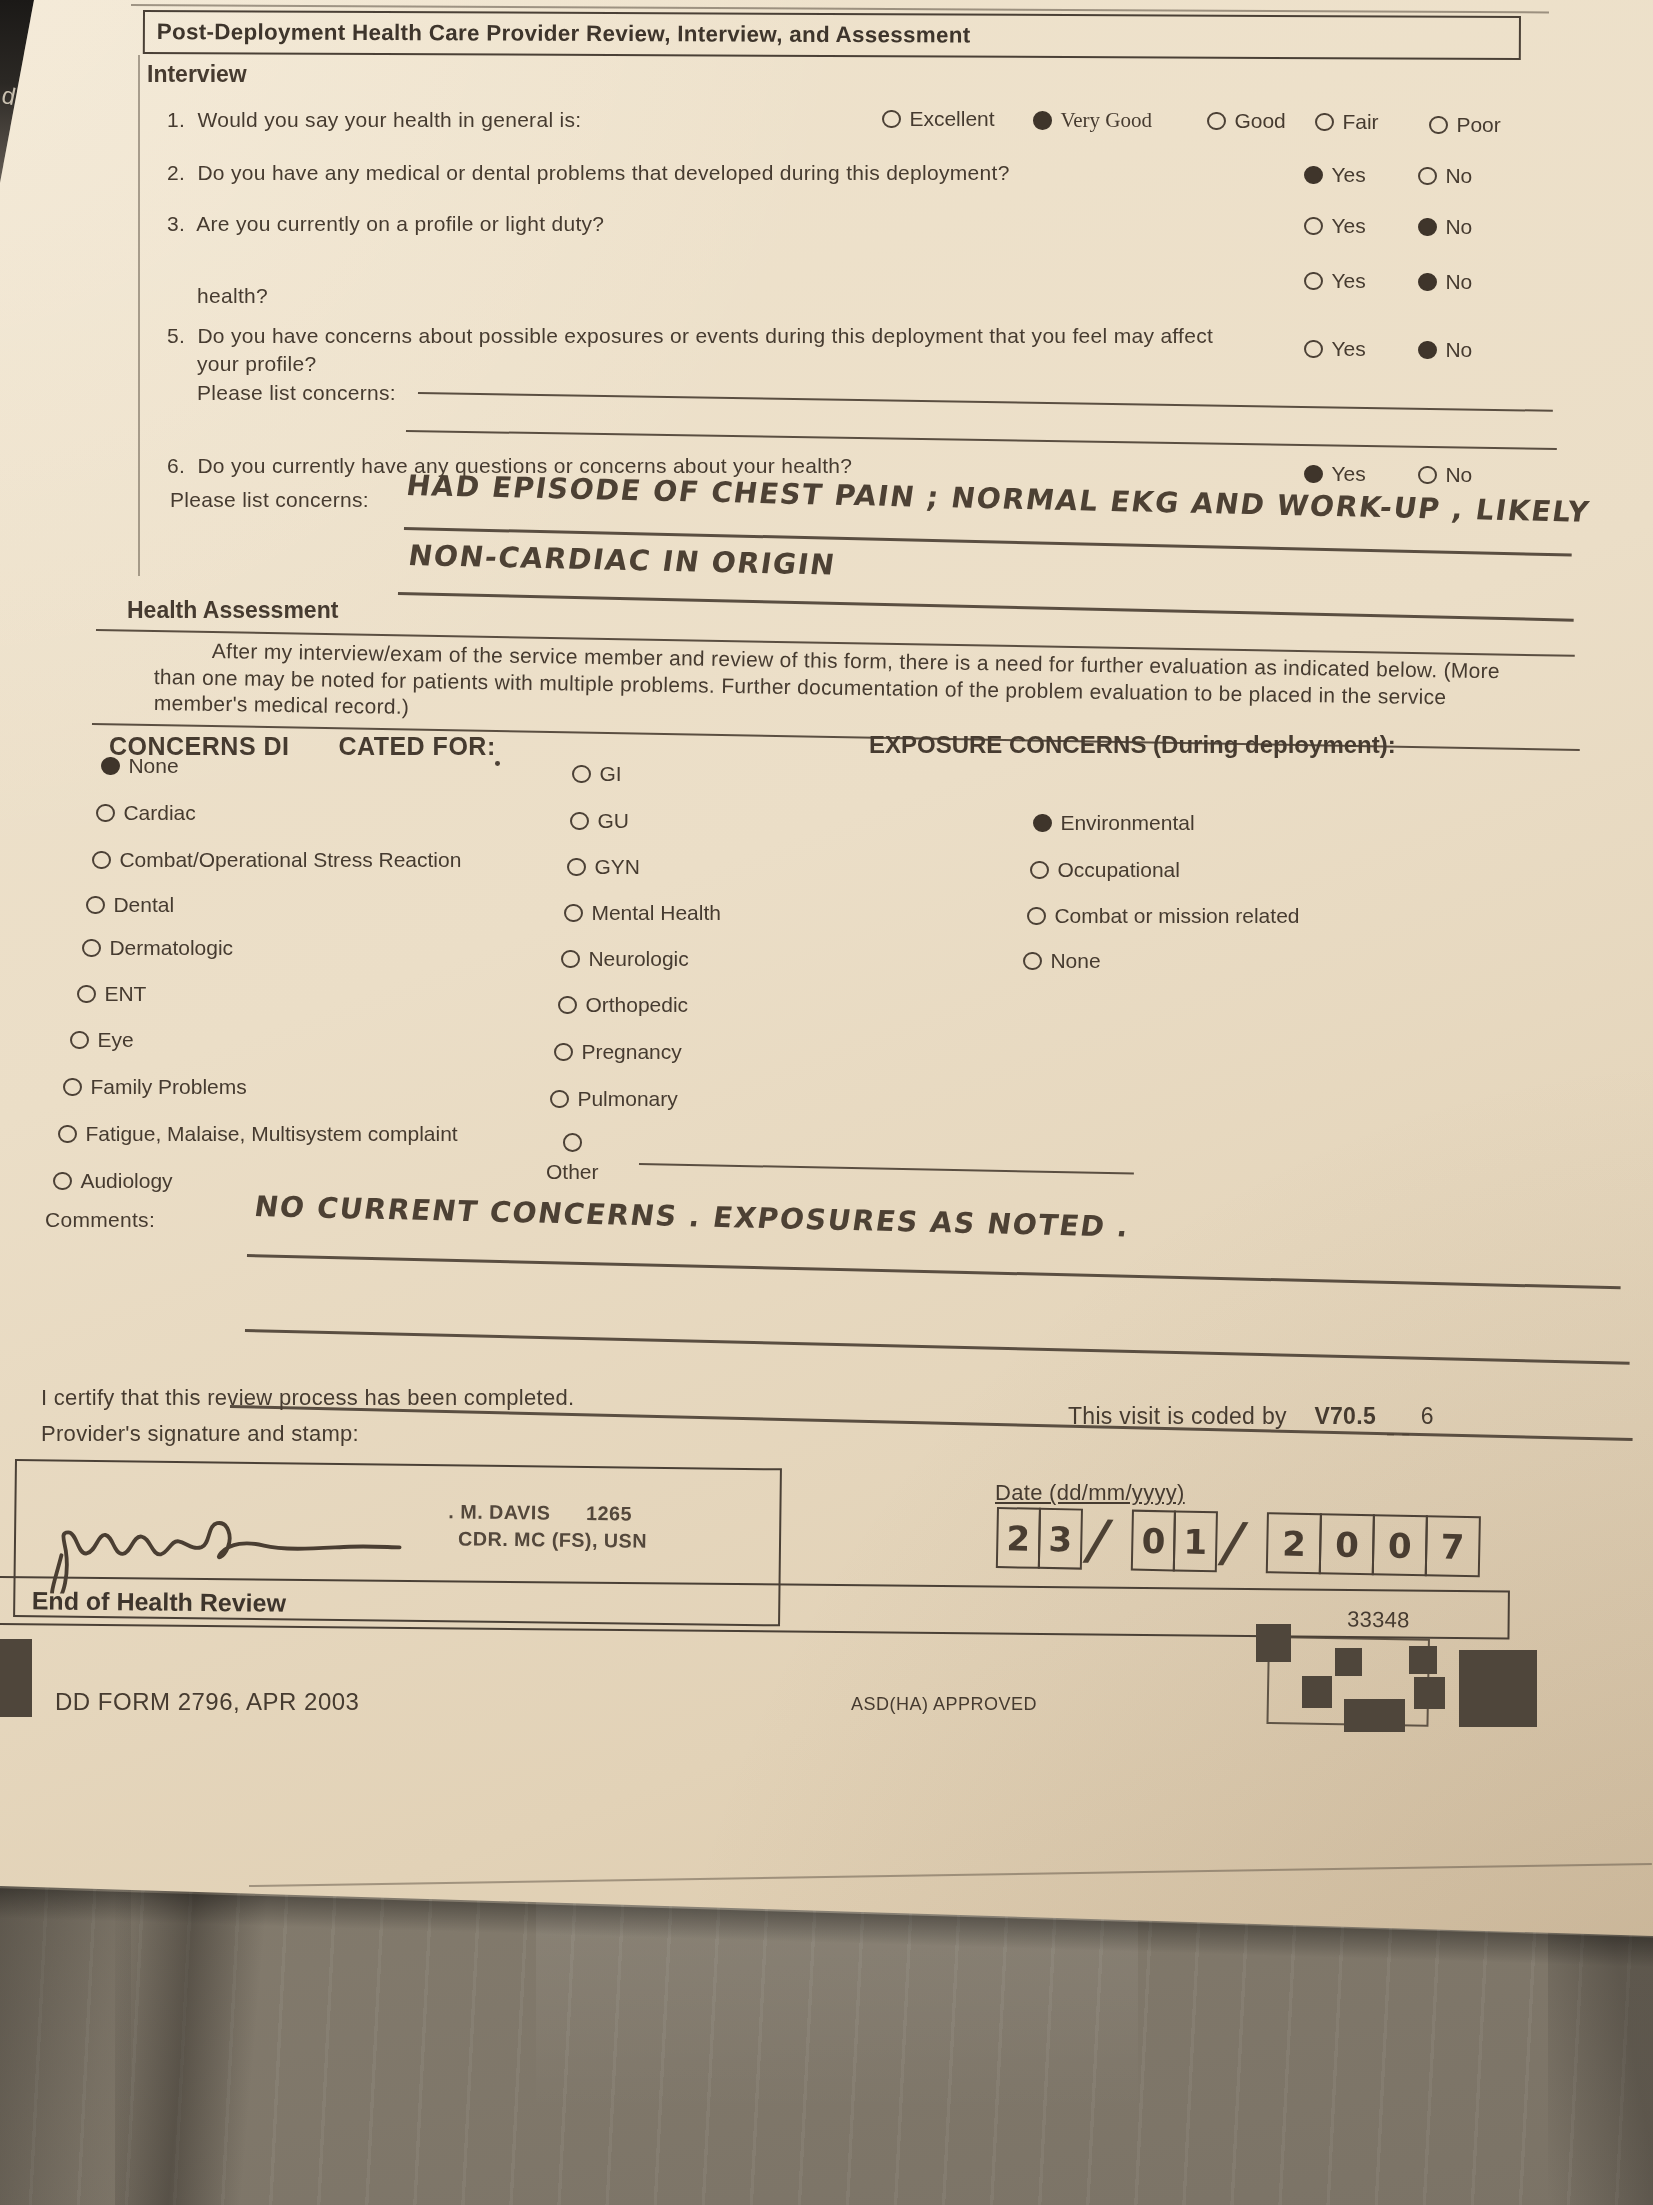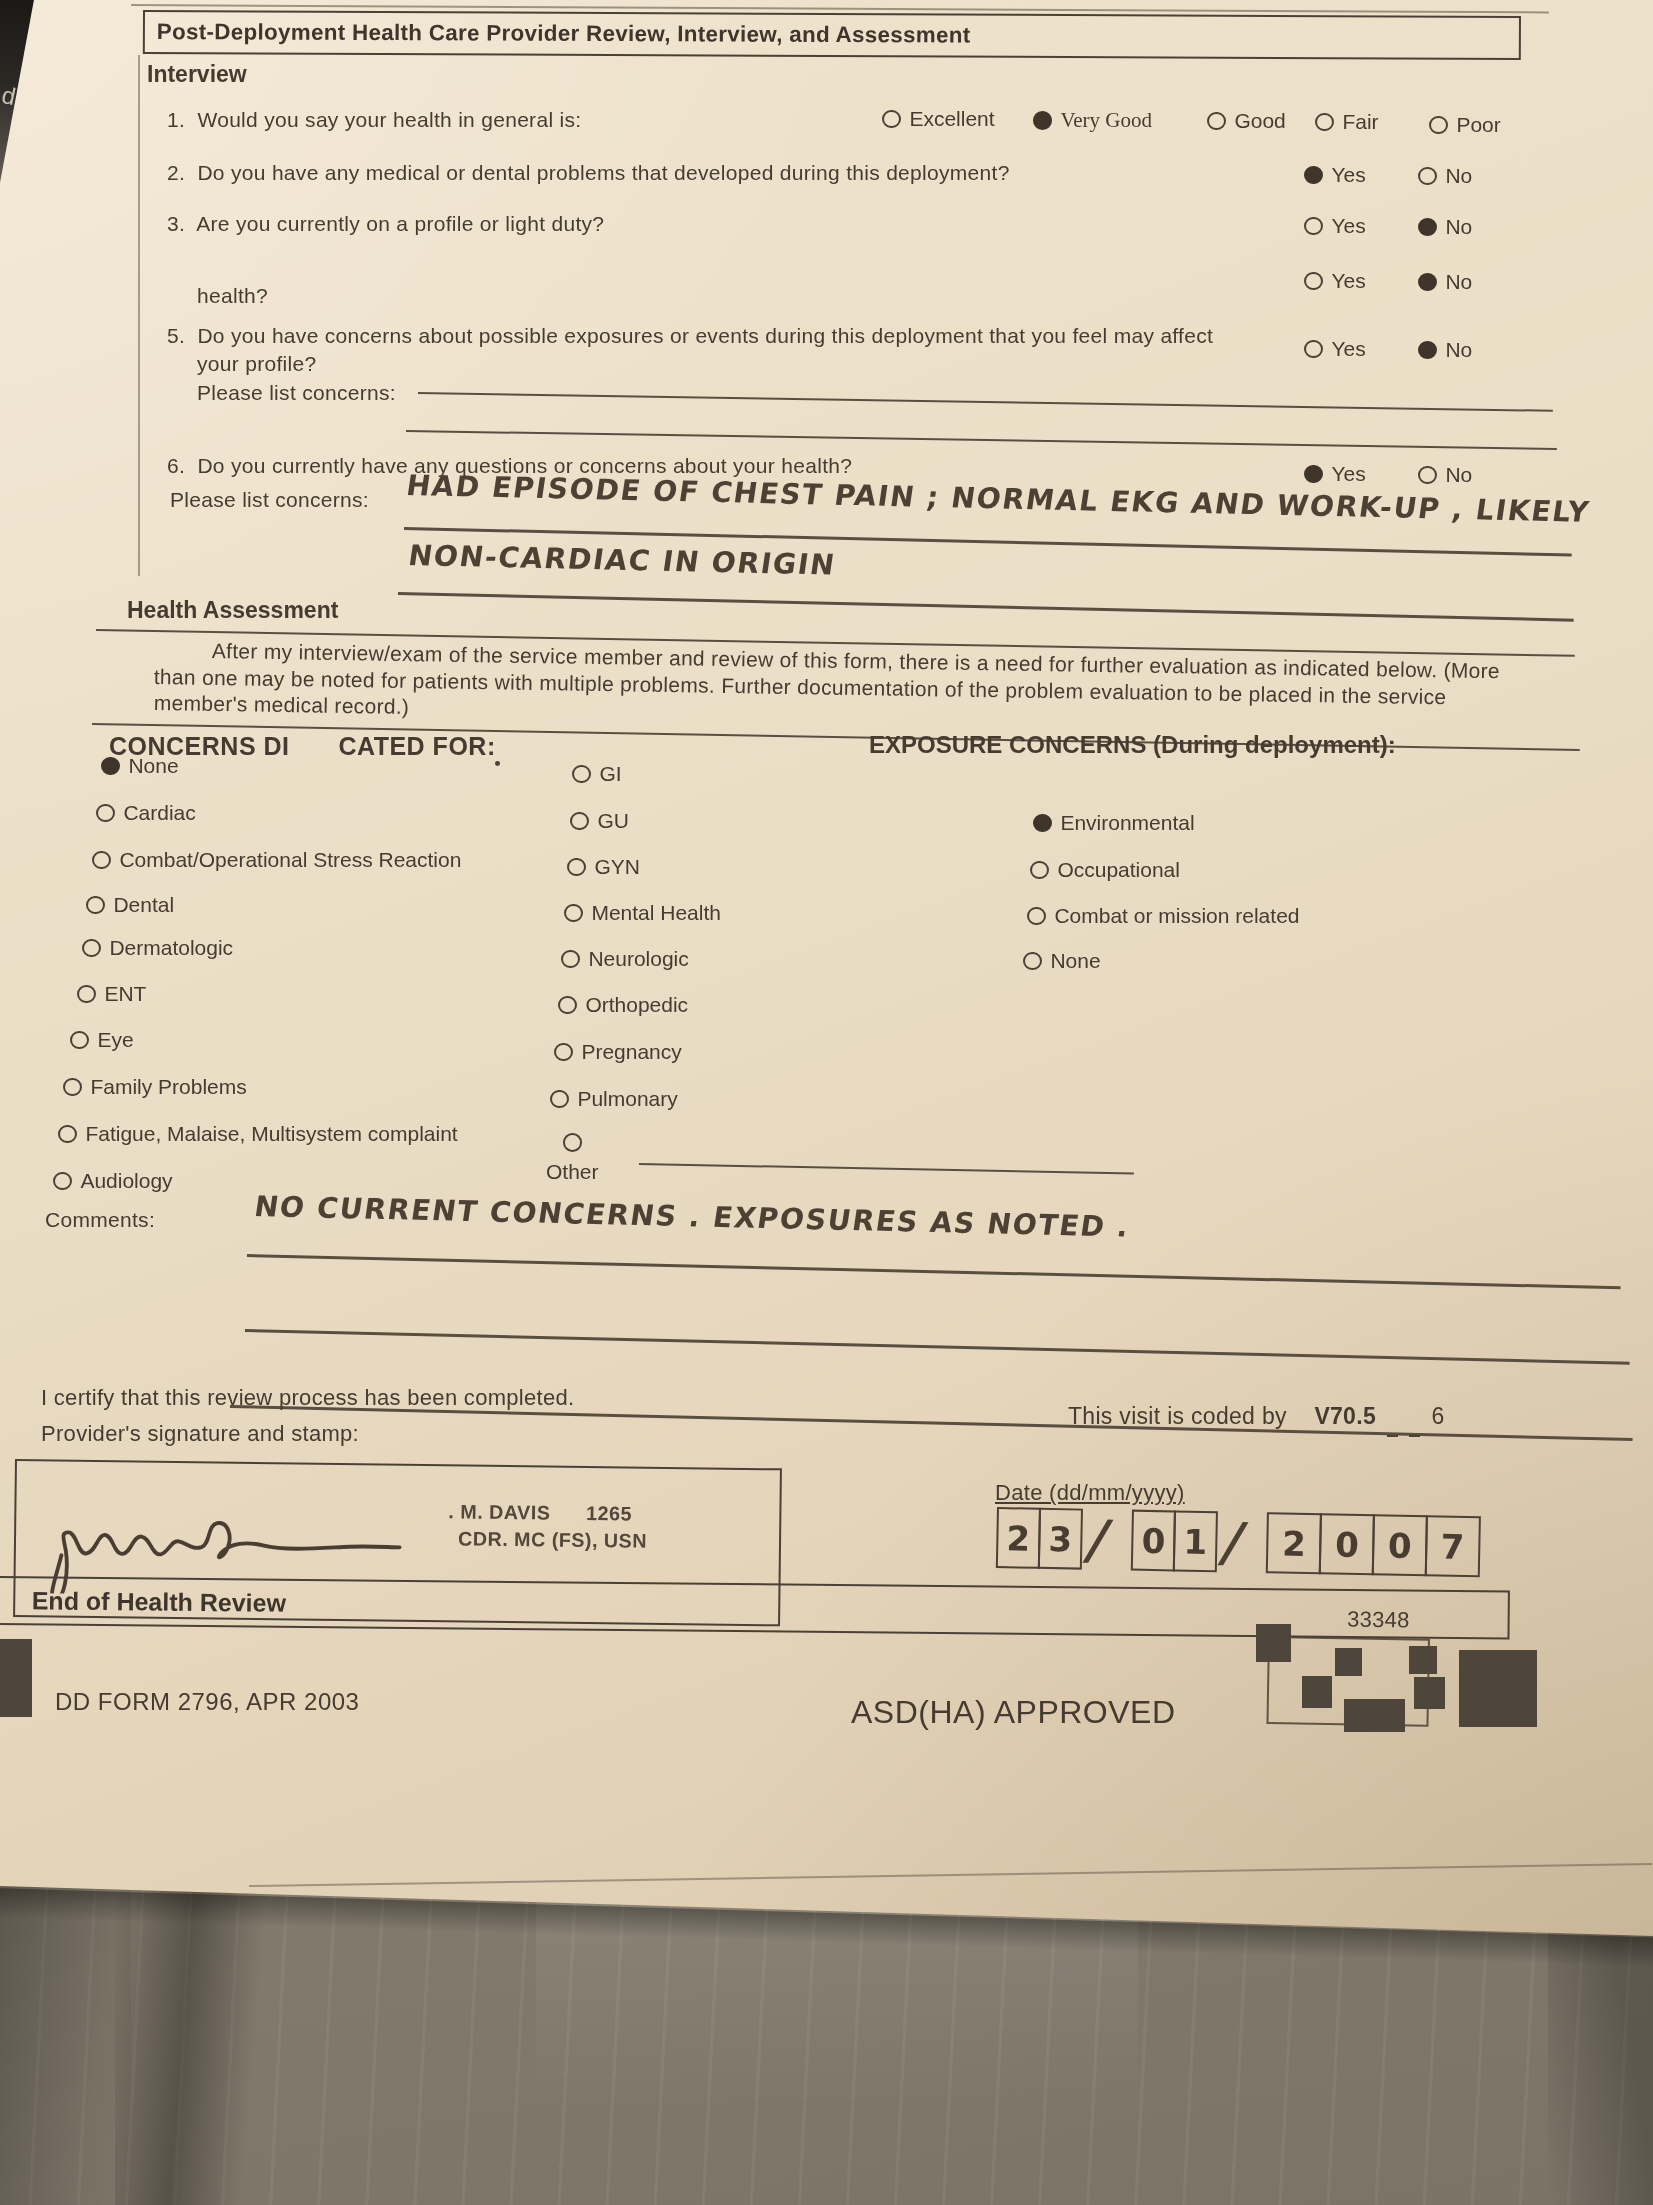--- a/index.html
+++ b/index.html
@@ -270,21 +270,21 @@
     <div class="abs rule" style="left:245px;top:1329px;width:1385px;height:2.7px;transform:rotate(1.35deg);"></div>
     <div class="abs rule" style="left:230px;top:1405px;width:1403px;height:2.7px;transform:rotate(1.35deg);"></div>
 
     <div class="abs qtext" style="left:41px;top:1385px;font-size:22px;">I certify that this review process has been completed.</div>
     <div class="abs qtext" style="left:41px;top:1421px;font-size:22px;">Provider's signature and stamp:</div>
 
     <div class="abs qtext" style="left:1068px;top:1403px;font-size:23px;">
       <span>This visit is coded by</span>
       <span style="display:inline-block;width:14.2px;"></span>
       <span class="b">V70.5</span>
-      <span class="hw" style="position:relative;top:7.7px;left:4.4px;font-size:22px;">_ _</span>
+      <span class="hw" style="position:relative;top:7.7px;left:4.4px;font-size:14px;">_ _</span>
       <span style="margin-left:7.7px;">6</span>
     </div>
 
     <div class="abs" style="left:15.3px;top:1459px;width:767px;height:158px;border:2.2px solid #4a4036;box-sizing:border-box;transform:rotate(.7deg);transform-origin:left top;">
       <svg class="abs" style="left:27px;top:28.4px;" width="361" height="104" viewBox="0 0 660 190">
         <path d="M34,120 C22,170 10,198 24,200 C40,202 48,150 42,112 C38,90 32,78 46,78 C62,78 64,120 80,116 C98,112 100,80 114,82 C128,84 130,118 146,116 C162,114 164,82 180,84 C196,86 200,120 216,116 C230,112 234,90 248,92 C262,94 272,108 290,102 C306,96 300,62 318,58 C338,54 346,82 338,102 C330,122 314,126 326,112 C342,94 372,90 404,98 C444,108 520,100 560,98 C600,96 630,98 652,98" fill="none" stroke="#4a3e32" stroke-width="7" stroke-linecap="round"></path>
       </svg>
       <div class="abs stampline" style="left:432px;top:34px;">. M. DAVIS      1265</div>
       <div class="abs stampline" style="left:442px;top:61px;">CDR. MC (FS), USN</div>
     </div>
@@ -312,19 +312,19 @@
     <div class="mod" style="left:1256px;top:1624px;width:35px;height:38px;"></div>
     <div class="mod" style="left:1335px;top:1648px;width:27px;height:28.4px;"></div>
     <div class="mod" style="left:1409px;top:1646px;width:28.4px;height:28.4px;"></div>
     <div class="mod" style="left:1302px;top:1676px;width:29.5px;height:32px;"></div>
     <div class="mod" style="left:1414px;top:1677px;width:31px;height:32px;"></div>
     <div class="mod" style="left:1344px;top:1699px;width:61px;height:33px;"></div>
     <div class="mod" style="left:1459px;top:1650px;width:78px;height:77px;"></div>
     <div class="mod" style="left:0;top:1639px;width:32px;height:78px;"></div>
 
     <div class="abs qtext" style="left:55px;top:1688px;font-size:24px;letter-spacing:0.5px;">DD FORM 2796, APR 2003</div>
-    <div class="abs qtext" style="left:851px;top:1694px;font-size:32px;letter-spacing:0.5px;text-align:right;">ASD(HA) APPROVED</div>
+    <div class="abs qtext" style="left:851px;top:1694px;font-size:18px;letter-spacing:0.5px;text-align:right;">ASD(HA) APPROVED</div>
 
     <div class="abs" style="left:249px;top:1885px;width:1403px;height:1.6px;background:rgba(96,84,70,.5);transform:rotate(-.9deg);transform-origin:left top;"></div>
   </div>
 
 </div>
 
 
 </body></html>

